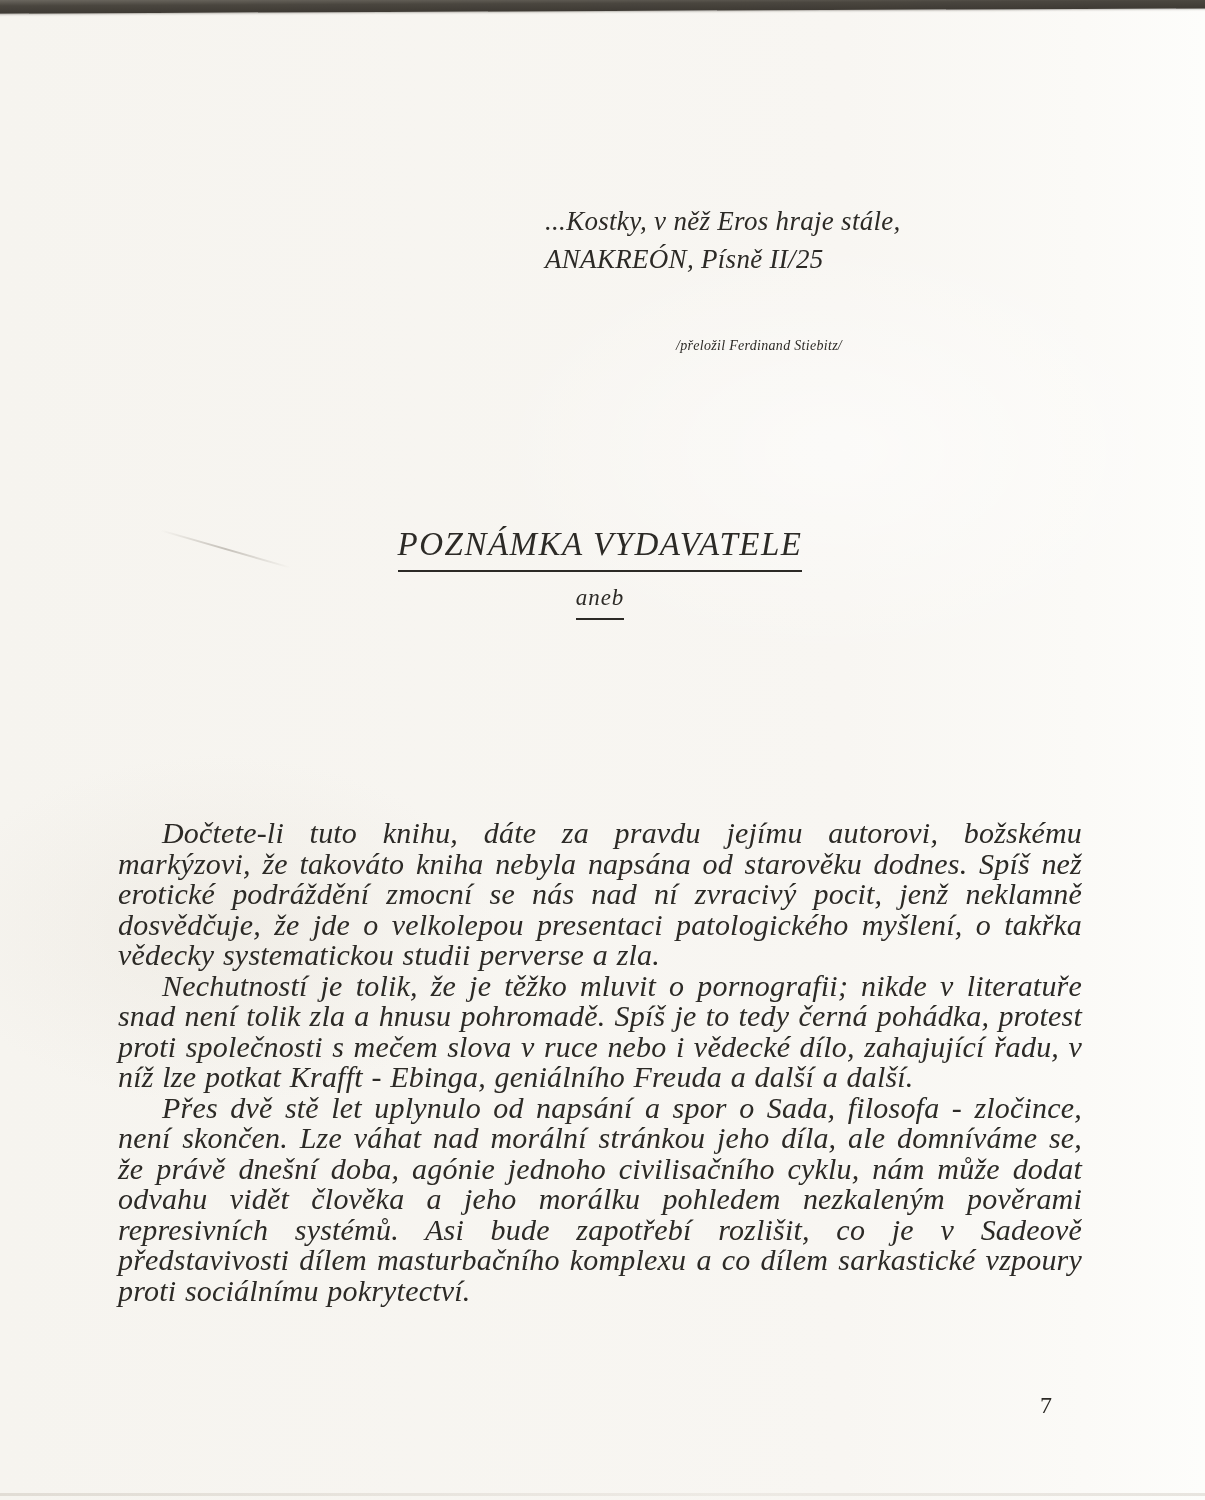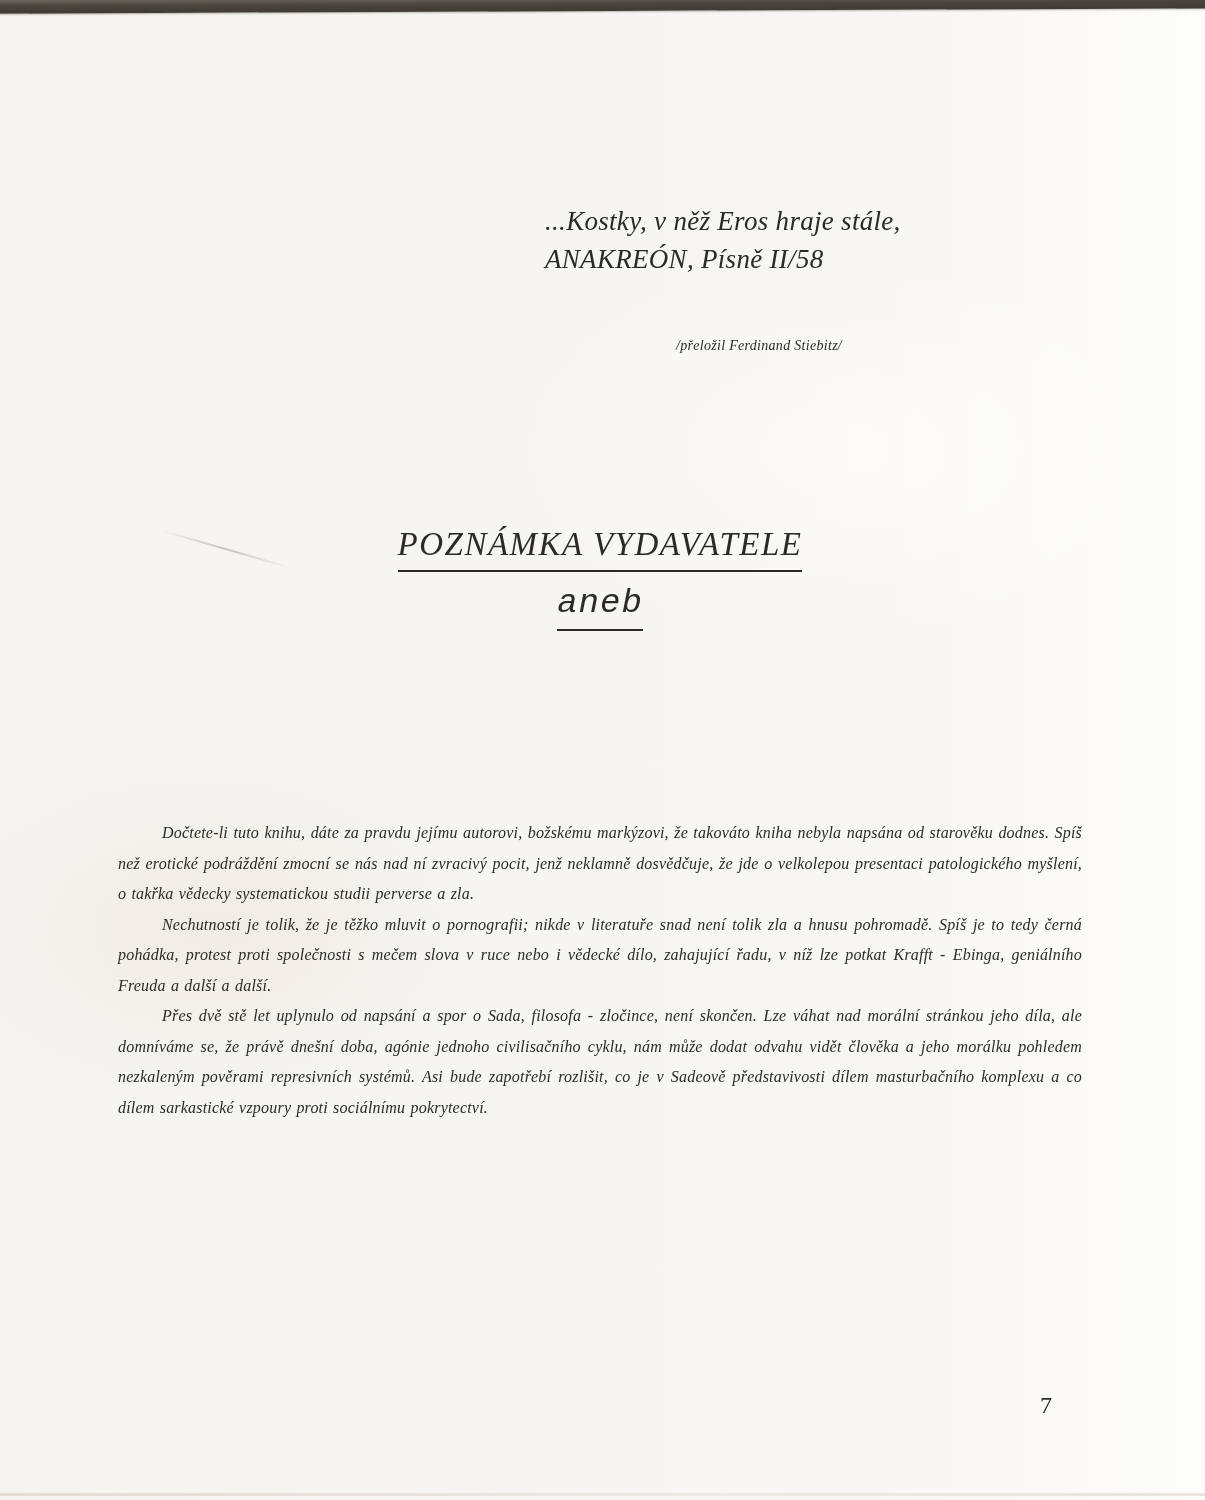--- a/index.html
+++ b/index.html
@@ -77,32 +77,31 @@
   }
   .heading-line {
     display: inline-block;
     font-size: 33px;
     letter-spacing: 1.5px;
     border-bottom: 2px solid #2c2a26;
     padding-bottom: 9px;
     margin-bottom: 14px;
   }
   .heading-sub {
-    font-size: 34px;
+    font-size: 23px;
     letter-spacing: 1px;
-    font-family: Liberation Mono, monospace;
   }
   .heading-row { line-height: 1; }
   .body-block {
     position: absolute;
     left: 118px;
     top: 818px;
     width: 964px;
     font-style: italic;
-    font-size: 16px;
+    font-size: 30px;
     line-height: 30.5px;
     text-align: justify;
     letter-spacing: 0.2px;
     word-spacing: 1px;
   }
   .body-block p {
     margin: 0;
     text-indent: 44px;
   }
   .page-number {
@@ -115,21 +114,21 @@
 </style>
 </head>
 <body>
 
 <div class="scan-page">
 
   <div class="top-scan-bar"></div>
 
   <div class="epigraph">
     <div>...Kostky, v něž Eros hraje stále,</div>
-    <div>ANAKREÓN, Písně II/58</div>
+    <div>ANAKREÓN, Písně II/25</div>
   </div>
 
   <div class="translator-line">/přeložil Ferdinand Stiebitz/</div>
 
   <div class="scratch-artifact"></div>
 
   <div class="heading-block">
     <div class="heading-row">
       <span class="heading-line">POZNÁMKA VYDAVATELE</span>
     </div>

